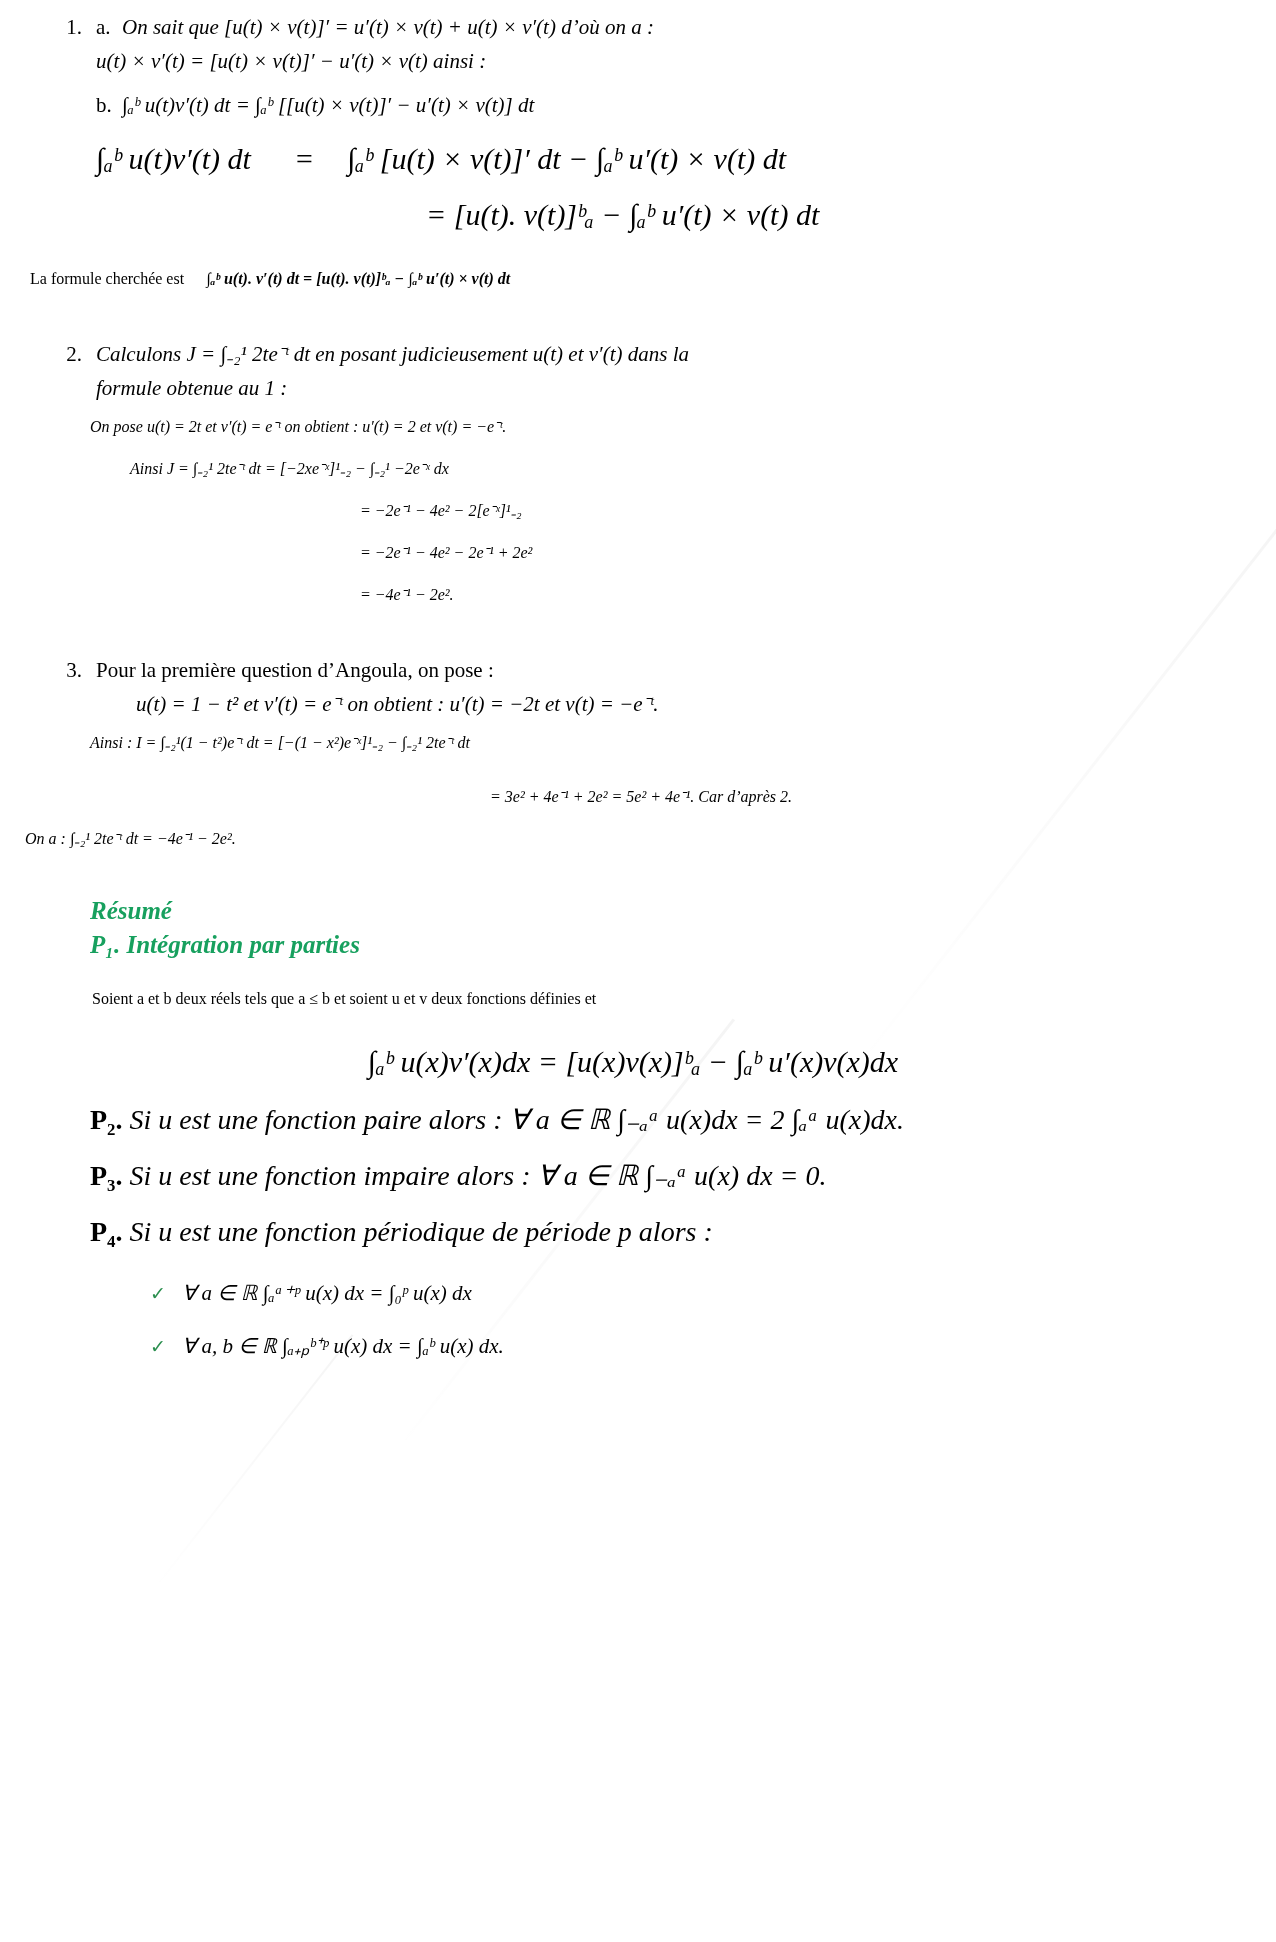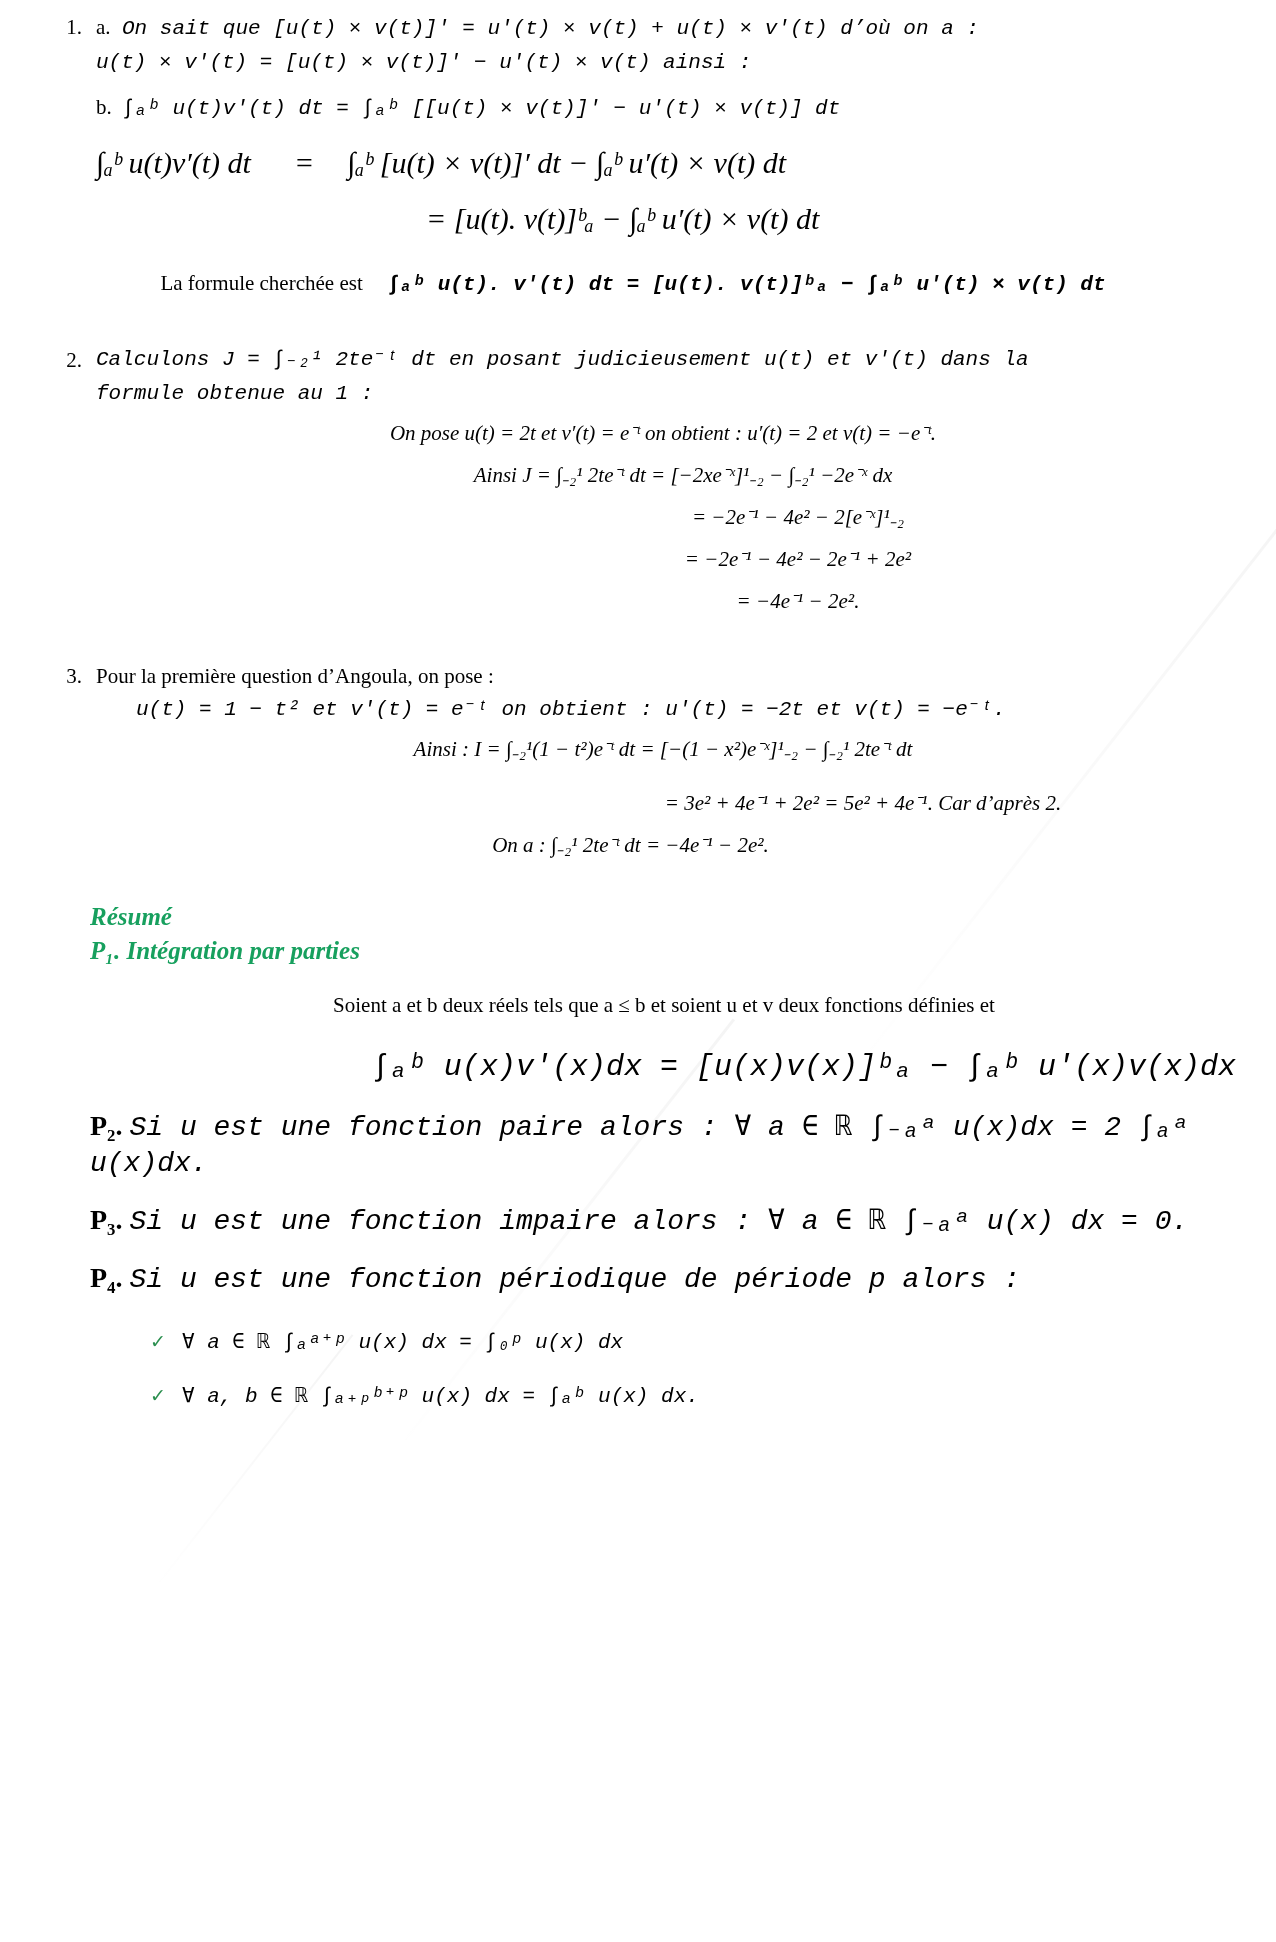--- a/index.html
+++ b/index.html
@@ -30,21 +30,21 @@
     pointer-events: none;
   }
   .streak.a { left: 1080px; top: 400px; width: 3px; height: 760px; }
   .streak.b { left: 560px; top: 960px; width: 3px; height: 560px; }
   .streak.c { left: 250px; top: 1300px; width: 2px; height: 330px; }
 
   .content {
     position: relative;
     padding: 10px 40px 0 30px;
   }
-  .math { font-style: italic; font-family: Liberation Mono, monospace; }
+  .math { font-style: italic; font-family: Liberation Serif, serif; }
 
   
   .numlist {
     margin: 0;
     padding: 0;
     list-style: none;
   }
   .numitem {
     display: flex;
     align-items: flex-start;
@@ -85,42 +85,40 @@
   }
   .resume-sub {
     color: #17a05e;
     font-style: italic;
     font-weight: bold;
     font-size: 25px;
     margin: 0 0 22px 60px;
     font-family: "Liberation Serif", serif;
   }
   .para {
-    font-size: 21px;
+    font-size: 16px;
     line-height: 36px;
     margin: 0 0 6px 0;
-    text-align: center;
   }
   .indent { text-indent: 62px; }
   .prop {
     font-size: 28px;
     line-height: 34px;
     margin: 22px 0 0 60px;
   }
   .prop .pname { font-weight: bold; }
   .checkline {
     font-size: 21px;
     line-height: 52px;
     margin-left: 120px;
   }
   .check { color: #2b8f4f; margin-right: 16px; font-size: 19px; }
   .formula-center {
-    text-align: right;
+    text-align: center;
     margin: 26px 0 18px 0;
-    font-family: Liberation Mono, monospace;
   }
   .mt10 { margin-top: 10px; }
   .mt18 { margin-top: 18px; }
   .mt28 { margin-top: 28px; }
   .mt40 { margin-top: 40px; }
   .ml60 { margin-left: 60px; }
   .ml100 { margin-left: 100px; }
   .ml330 { margin-left: 330px; }
   .ml460 { margin-left: 460px; }
 </style>

